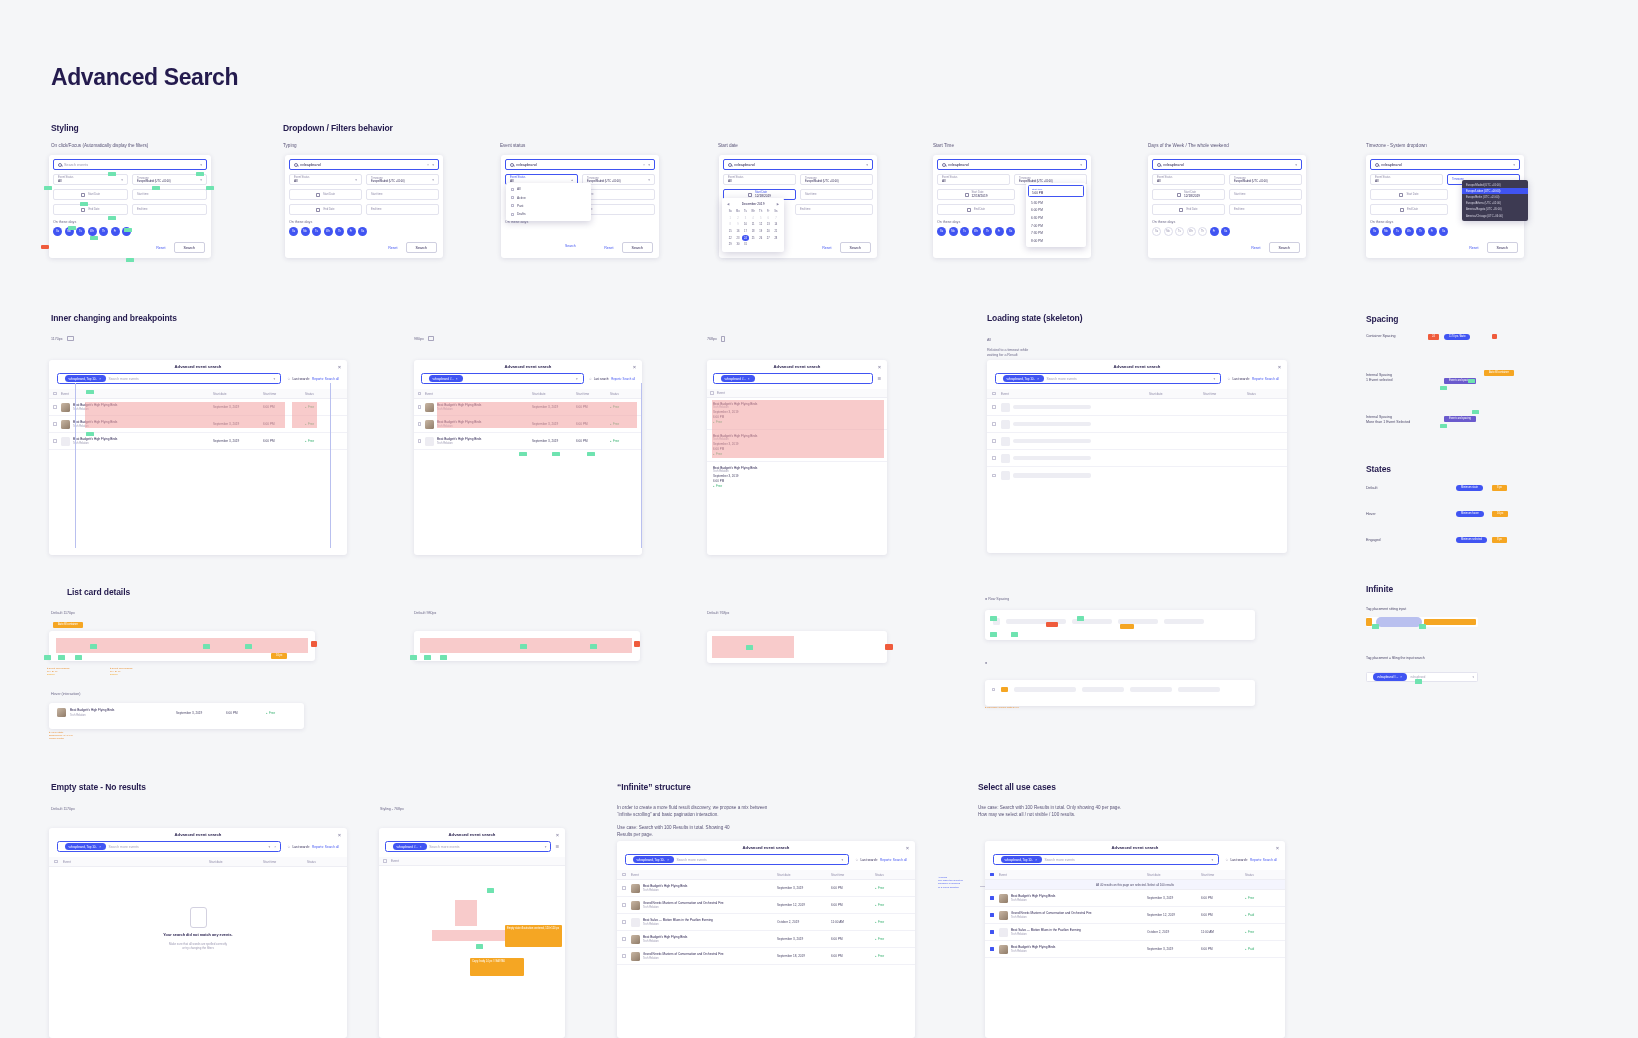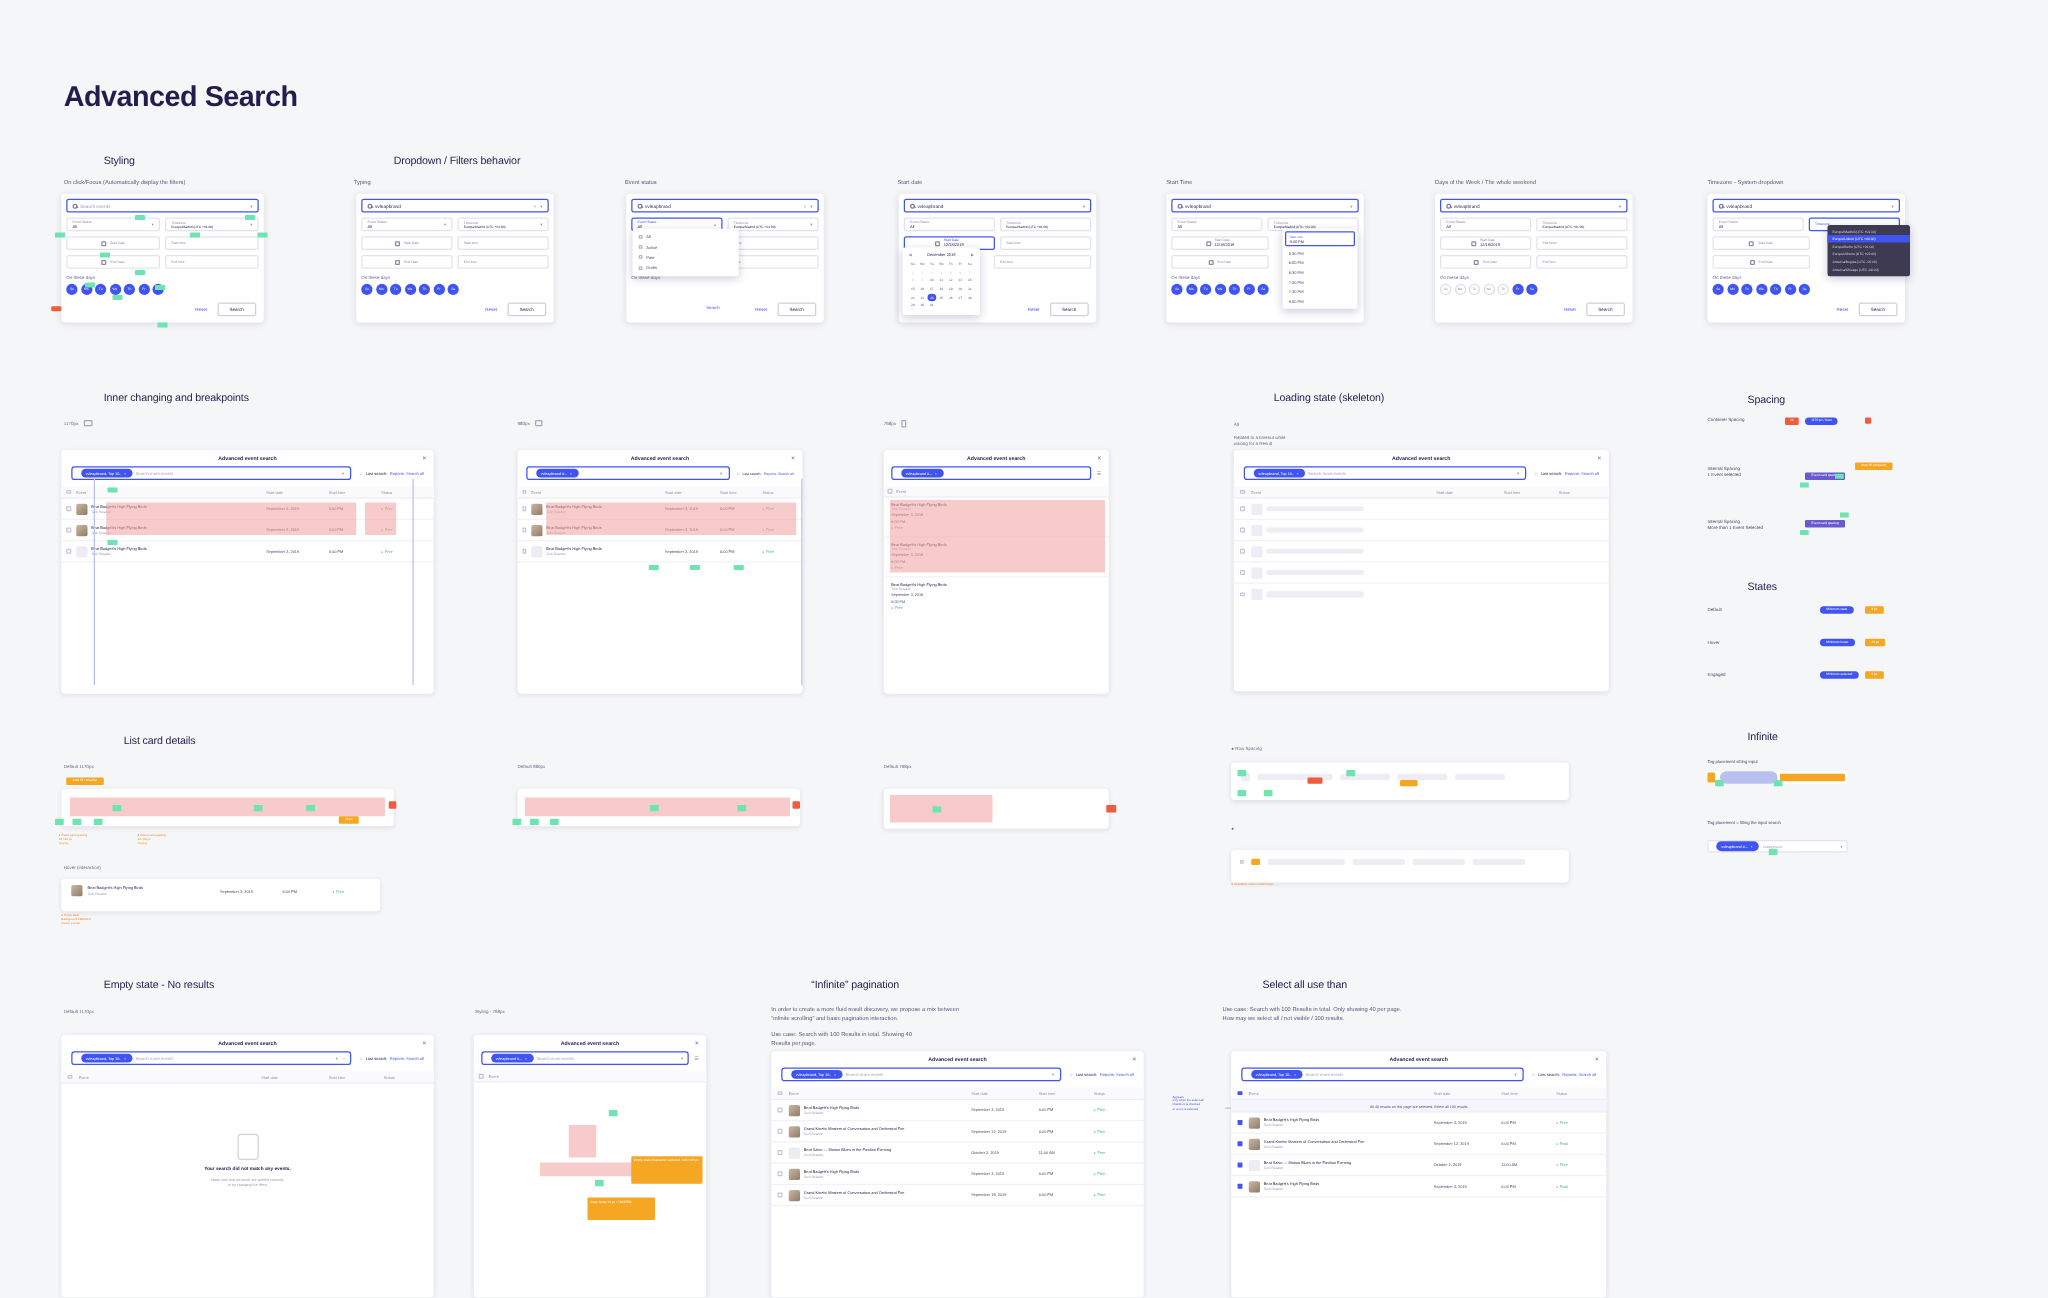--- a/index.html
+++ b/index.html
@@ -12,21 +12,21 @@
     position: relative;
   }
   .board { position: absolute; inset: 0; }
 
   
   .page-title {
     position: absolute; left: 51px; top: 64px;
     font-size: 23px; font-weight: bold; letter-spacing: -0.4px;
     color: #241b4e;
   }
-  .sec-title { font-size: 8.5px; font-weight: normal; color: #241b4e; letter-spacing: -0.1px; margin-left: 32px; }
+  .sec-title { font-size: 8.5px; font-weight: bold; color: #241b4e; letter-spacing: -0.1px; }
   .sec-sub { font-size: 4.6px; color: #5a5478; line-height: 1.5; }
   .tiny { font-size: 3.6px; color: #6b6788; }
 
   
   .card {
     background:#fff; border-radius:3px;
     box-shadow:0 1px 4px rgba(40,30,90,.10);
     position:absolute;
   }
   .card-head {
@@ -1120,21 +1120,21 @@
       <span style="flex:1">Event</span>
     </div>
   </div>
   <div class="rl-green" style="left:487px;top:888px;width:7px;height:5px;"></div>
   <div class="rl-red" style="left:455px;top:900px;width:22px;height:26px;"></div>
   <div class="rl-red" style="left:432px;top:930px;width:96px;height:11px;"></div>
   <div class="pill-orange" style="position:absolute;left:505px;top:925px;width:57px;height:22px;align-items:flex-start;padding:2px;line-height:1.4;">Empty state illustration centered, 120×120 px</div>
   <div class="pill-orange" style="position:absolute;left:470px;top:958px;width:54px;height:18px;align-items:flex-start;padding:2px;line-height:1.4;">Copy: body 14 px / #9A97B0</div>
   <div class="rl-green" style="left:476px;top:944px;width:7px;height:5px;"></div>
 
-  <div class="sec-title" style="position:absolute;left:617px;top:782px;">“Infinite” pagination</div>
+  <div class="sec-title" style="position:absolute;left:617px;top:782px;">“Infinite” structure</div>
   <div class="sec-sub" style="position:absolute;left:617px;top:805px;white-space:pre-line;">In order to create a more fluid result discovery, we propose a mix between
 “infinite scrolling” and basic pagination interaction.</div>
   <div class="sec-sub" style="position:absolute;left:617px;top:825px;white-space:pre-line;">Use case: Search with 100 Results in total. Showing 40
 Results per page.</div>
 
   <div class="card" style="left:617px;top:841px;width:298px;height:197px;">
     <div class="card-head">
       <span>Advanced event search</span>
       <span class="x">×</span>
     </div>
@@ -1220,21 +1220,21 @@
             <span class="avatar"></span>
           <span><span class="evname">Grand Kinetic Masters of Conversation and Orchestral Fire</span><br><span class="evsub">Tech Relation</span></span>
           </span>
         <span style="width:54px">September 18, 2019</span>
         <span style="width:44px">6:00 PM</span>
         <span style="width:40px" class="stat">Free</span>
       </div>
     </div>
   </div>
 
-  <div class="sec-title" style="position:absolute;left:978px;top:782px;">Select all use than</div>
+  <div class="sec-title" style="position:absolute;left:978px;top:782px;">Select all use cases</div>
   <div class="sec-sub" style="position:absolute;left:978px;top:805px;white-space:pre-line;">Use case: Search with 100 Results in total. Only showing 40 per page.
 How may we select all / not visible / 100 results.</div>
 
   <div class="meas-txt" style="left:938px;top:876px;color:#4054f2;width:42px;white-space:pre-line;">Appears
 only when the select all
 checkbox is checked
 or a row is selected</div>
   <div style="position:absolute;left:980px;top:886px;width:32px;height:1px;background:#c6c4d6;"></div>
 
   <div class="card" style="left:985px;top:841px;width:300px;height:197px;">

